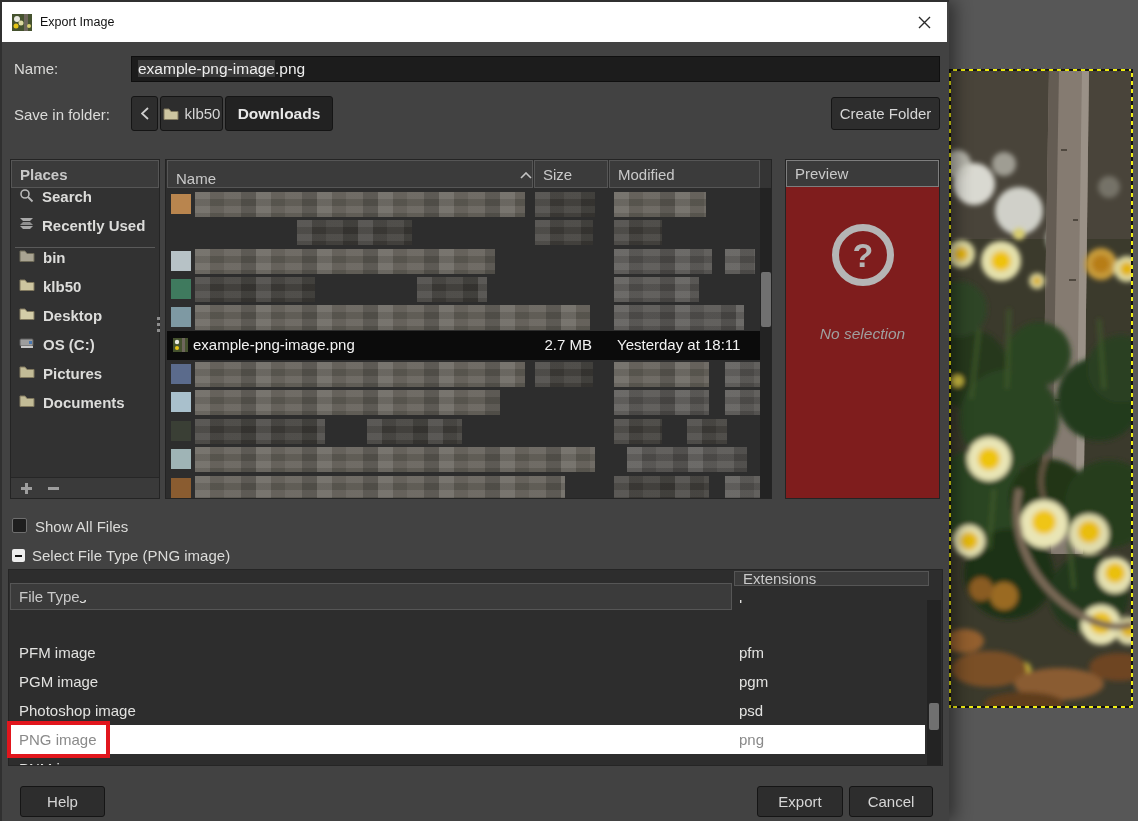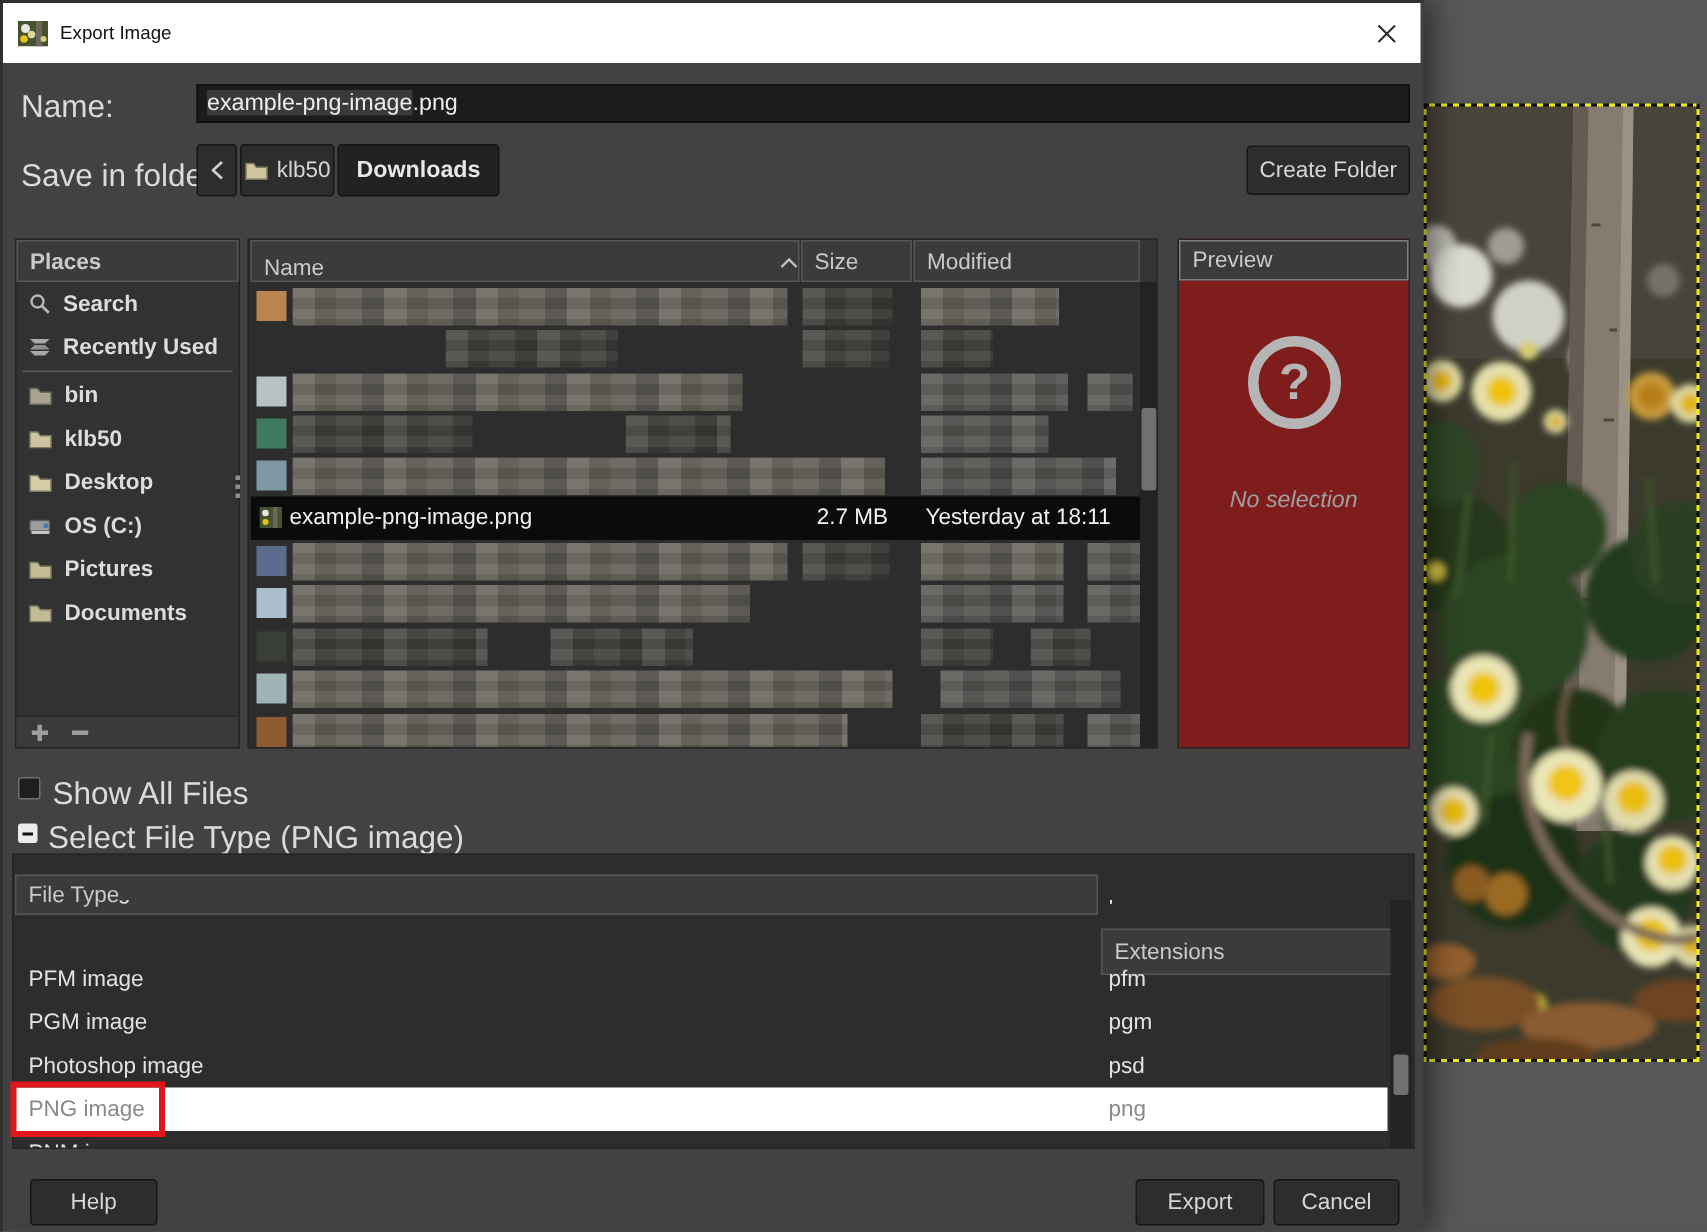--- a/index.html
+++ b/index.html
@@ -16,37 +16,37 @@
   
   .dialog { left:0; top:0; width:949px; height:821px; background:#424242;
             border-top:2px solid #303030; border-left:2px solid #303030;
             box-shadow:6px 0 16px rgba(0,0,0,.45); z-index:5; }
   .titlebar { left:0; top:0; width:945px; height:40px; background:#ffffff;
               display:flex; align-items:center; padding-left:10px; }
   .title-text { font-size:12.5px; color:#111; margin-left:8px; }
   .close-btn { position:absolute; right:10px; top:8px; width:26px; height:24px;
                display:flex; align-items:center; justify-content:center; }
 
-  .lbl { font-size:21px; color:#dbdbd9; }
+  .lbl { font-size:15px; color:#dbdbd9; }
   .gbtn { background:#2d2d2d; border:1px solid #151515; border-radius:3px;
           color:#d6d6d6; font-size:15px; display:flex; align-items:center;
           justify-content:center; gap:6px; }
   .pressed { background:#222222; font-weight:bold; color:#e8e8e8; }
 
   .name-field { left:129px; top:54px; width:809px; height:26px; background:#1c1c1c;
                 border:1px solid #0f0f0f; color:#ededed; font-size:15.5px;
                 line-height:24px; padding-left:6px; white-space:nowrap; }
   .sel-text { background:#3a3a3a; }
 
   
   .panel { background:#323232; border:1px solid #242424; }
   .hcell { background:#3b3b3b; border:1px solid #565656; color:#c9c9c9;
            font-size:15px; display:flex; align-items:center; padding:0 8px; }
 
-  .place-item { height:29px; display:flex; align-items:center; gap:8px;
+  .place-item { height:29px; display:flex; align-items:flex-start; gap:8px;
                 padding-left:8px; font-size:15px; color:#dcdcda; }
   .psep { height:1px; background:#5a5a5a; margin:1px 4px; }
   .places-foot { position:absolute; left:0; bottom:0; width:148px; height:21px;
                  background:#3a3a3a; border-top:1px solid #262626;
                  display:flex; align-items:center; gap:16px; padding-left:10px; }
   .splitter-dots { left:155px; top:315px; width:4px; z-index:8; }
   .splitter-dots i { display:block; width:3px; height:3px; background:#8d8d8d; margin-bottom:3px; }
 
   
   .file-list { left:163px; top:157px; width:607px; height:340px; background:#2d2d2d;
@@ -410,21 +410,21 @@
 
     <div class="abs expander-box">
         <i></i>
       </div>
     <span class="abs lbl" style="left:30px; top:545px;">Select File Type (PNG image)</span>
 
     <div class="abs ft-table">
       <div class="abs hcell" style="left:1px; top:1px; width:722px; height:27px;margin-top:12px;">
         <span>File Type</span>
       </div>
-      <div class="abs hcell" style="left:725px; top:1px; width:195px; height:31px;margin-top:48px;">
+      <div class="abs hcell" style="left:725px; top:1px; width:195px; height:15px;">
         <span>Extensions</span>
       </div>
 
       <div class="ft-sliver">
         <div class="ft-row" style="top:-20px;">
             <span class="t">PAM image</span>
             <span class="e">pam</span>
           </div>
       </div>
       <div class="ft-row" style="top:68px;">

